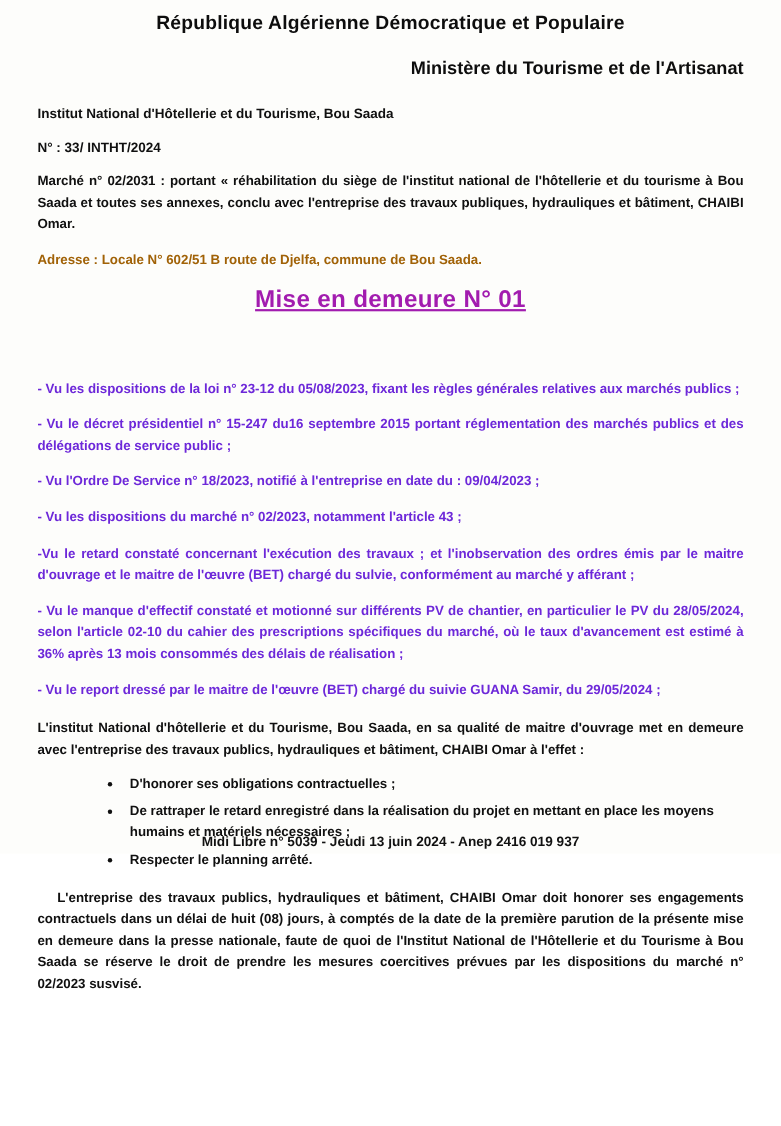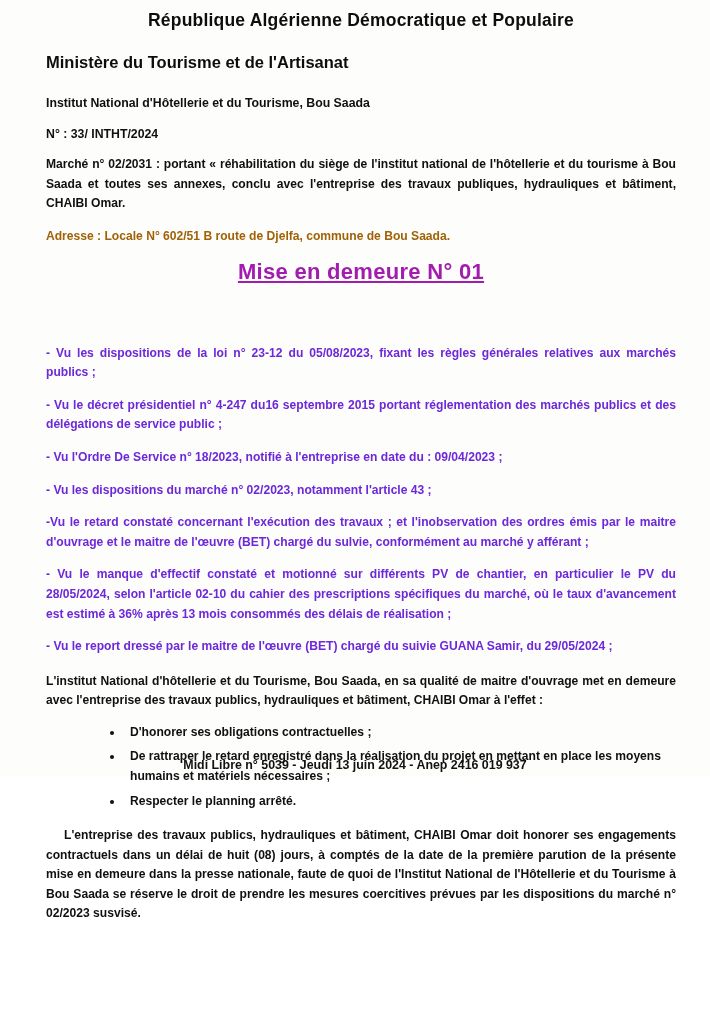--- a/index.html
+++ b/index.html
@@ -12,33 +12,33 @@
     height: 1024px;
     font-family: "Liberation Sans", sans-serif;
     color: #111111;
     overflow: hidden;
   }
   .page {
     position: relative;
     width: 710px;
     height: 776px;
     box-sizing: border-box;
-    padding: 6px 34px 0 46px;
+    padding: 6px 34px 0 34px;
     background: #fdfdfb;
   }
   .hdr1 {
     text-align: center;
     font-size: 17.5px;
     font-weight: bold;
     letter-spacing: 0.2px;
     margin-top: 4px;
     color: #0d0d0d;
   }
   .hdr2 {
-    text-align: left;
+    text-align: right;
     font-size: 16.5px;
     font-weight: bold;
     margin-top: 22px;
     color: #0d0d0d;
   }
   .inst {
     font-size: 12.3px;
     font-weight: bold;
     margin-top: 24px;
     color: #101010;
@@ -138,21 +138,21 @@
 
   <div class="para">Marché n° 02/2031 : portant « réhabilitation du siège de l'institut national de l'hôtellerie et du tourisme à Bou Saada et toutes ses annexes, conclu avec l'entreprise des travaux publiques,  hydrauliques et bâtiment, CHAIBI Omar.</div>
 
   <div class="adresse">Adresse : Locale N° 602/51 B route de Djelfa, commune de Bou Saada.</div>
 
   <div class="title-main">Mise en demeure N° 01</div>
 
   <div class="gap"></div>
 
   <div class="clause">- Vu les dispositions de la loi n° 23-12 du 05/08/2023, fixant les règles générales relatives aux marchés publics ;</div>
-  <div class="clause">- Vu le décret présidentiel n° 4-247 du16 septembre 2015 portant réglementation des marchés publics et des délégations de service public ;</div>
+  <div class="clause">- Vu le décret présidentiel n° 15-247 du16 septembre 2015 portant réglementation des marchés publics et des délégations de service public ;</div>
   <div class="clause">- Vu l'Ordre De Service n° 18/2023, notifié à l'entreprise en date du : 09/04/2023 ;</div>
   <div class="clause">- Vu les dispositions du marché n° 02/2023, notamment l'article 43 ;</div>
   <div class="clause">-Vu le retard constaté concernant l'exécution des travaux ; et l'inobservation des ordres émis par le maitre d'ouvrage et le maitre de l'œuvre (BET) chargé du sulvie, conformément au marché y afférant ;</div>
   <div class="clause">- Vu le manque d'effectif constaté et motionné sur différents PV de chantier, en particulier le PV du 28/05/2024, selon l'article 02-10 du cahier des prescriptions spécifiques du marché, où le taux d'avancement est estimé à 36% après 13 mois consommés des délais de réalisation ;</div>
   <div class="clause">- Vu le report dressé par le maitre de l'œuvre (BET) chargé du suivie GUANA Samir, du 29/05/2024 ;</div>
 
   <div class="body-para">L'institut National d'hôtellerie et du Tourisme, Bou Saada, en sa qualité de maitre d'ouvrage met en demeure avec l'entreprise des travaux publics, hydrauliques et bâtiment, CHAIBI Omar à l'effet :</div>
 
   <ul class="bullets">
     <li>D'honorer ses obligations contractuelles ;</li>

